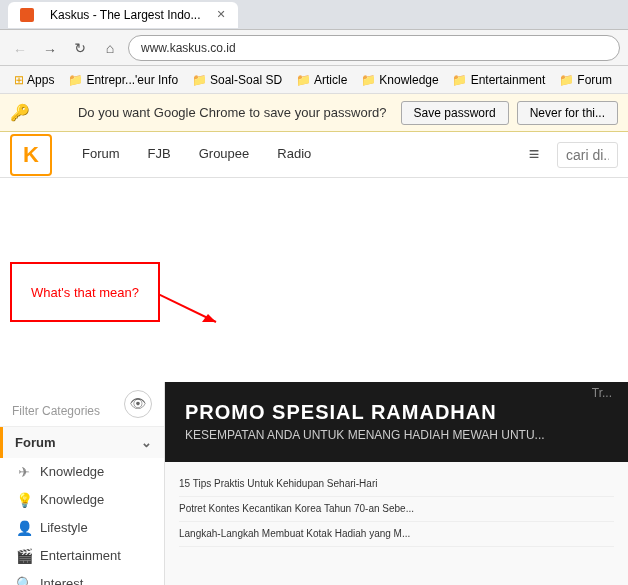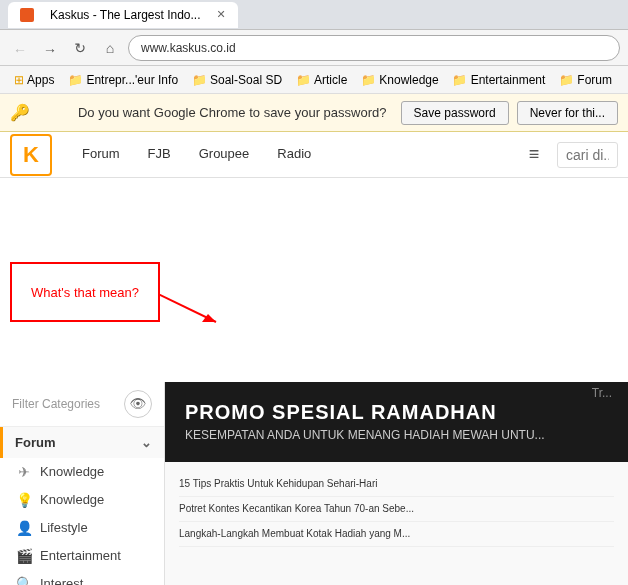--- a/index.html
+++ b/index.html
@@ -247,21 +247,21 @@
     .sidebar {
       width: 165px;
       background: white;
       border-right: 1px solid #e0e0e0;
       flex-shrink: 0;
       overflow-y: auto;
     }
     .filter-header {
       padding: 8px 12px;
       display: flex;
-      align-items: center;
+      align-items: flex-end;
       justify-content: space-between;
       border-bottom: 1px solid #eee;
     }
     .filter-label {
       color: #999;
       font-size: 12px;
     }
     .eye-btn {
       width: 28px; height: 28px;
       border-radius: 50%;

